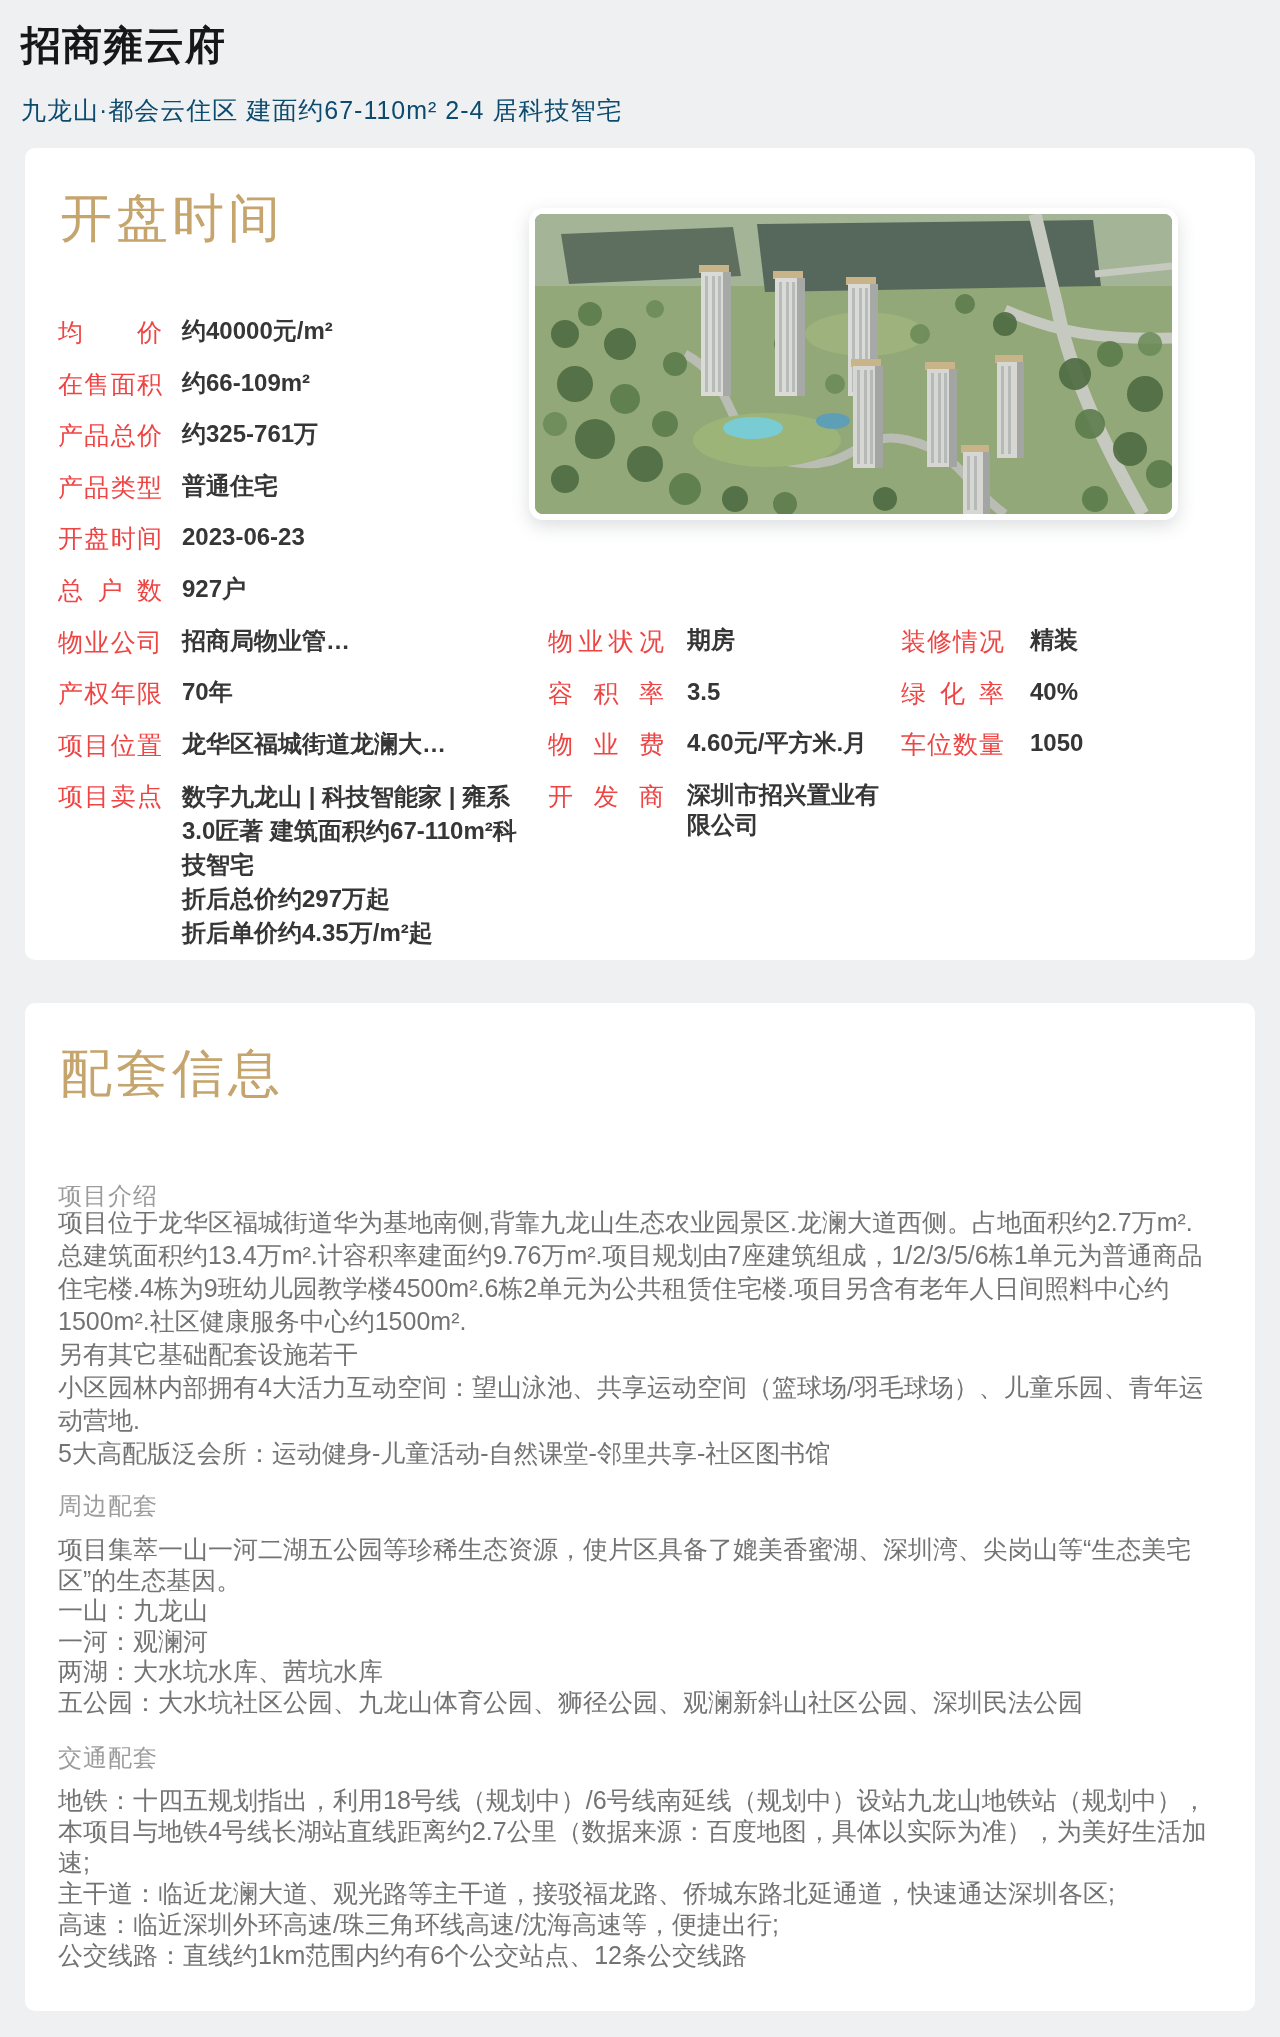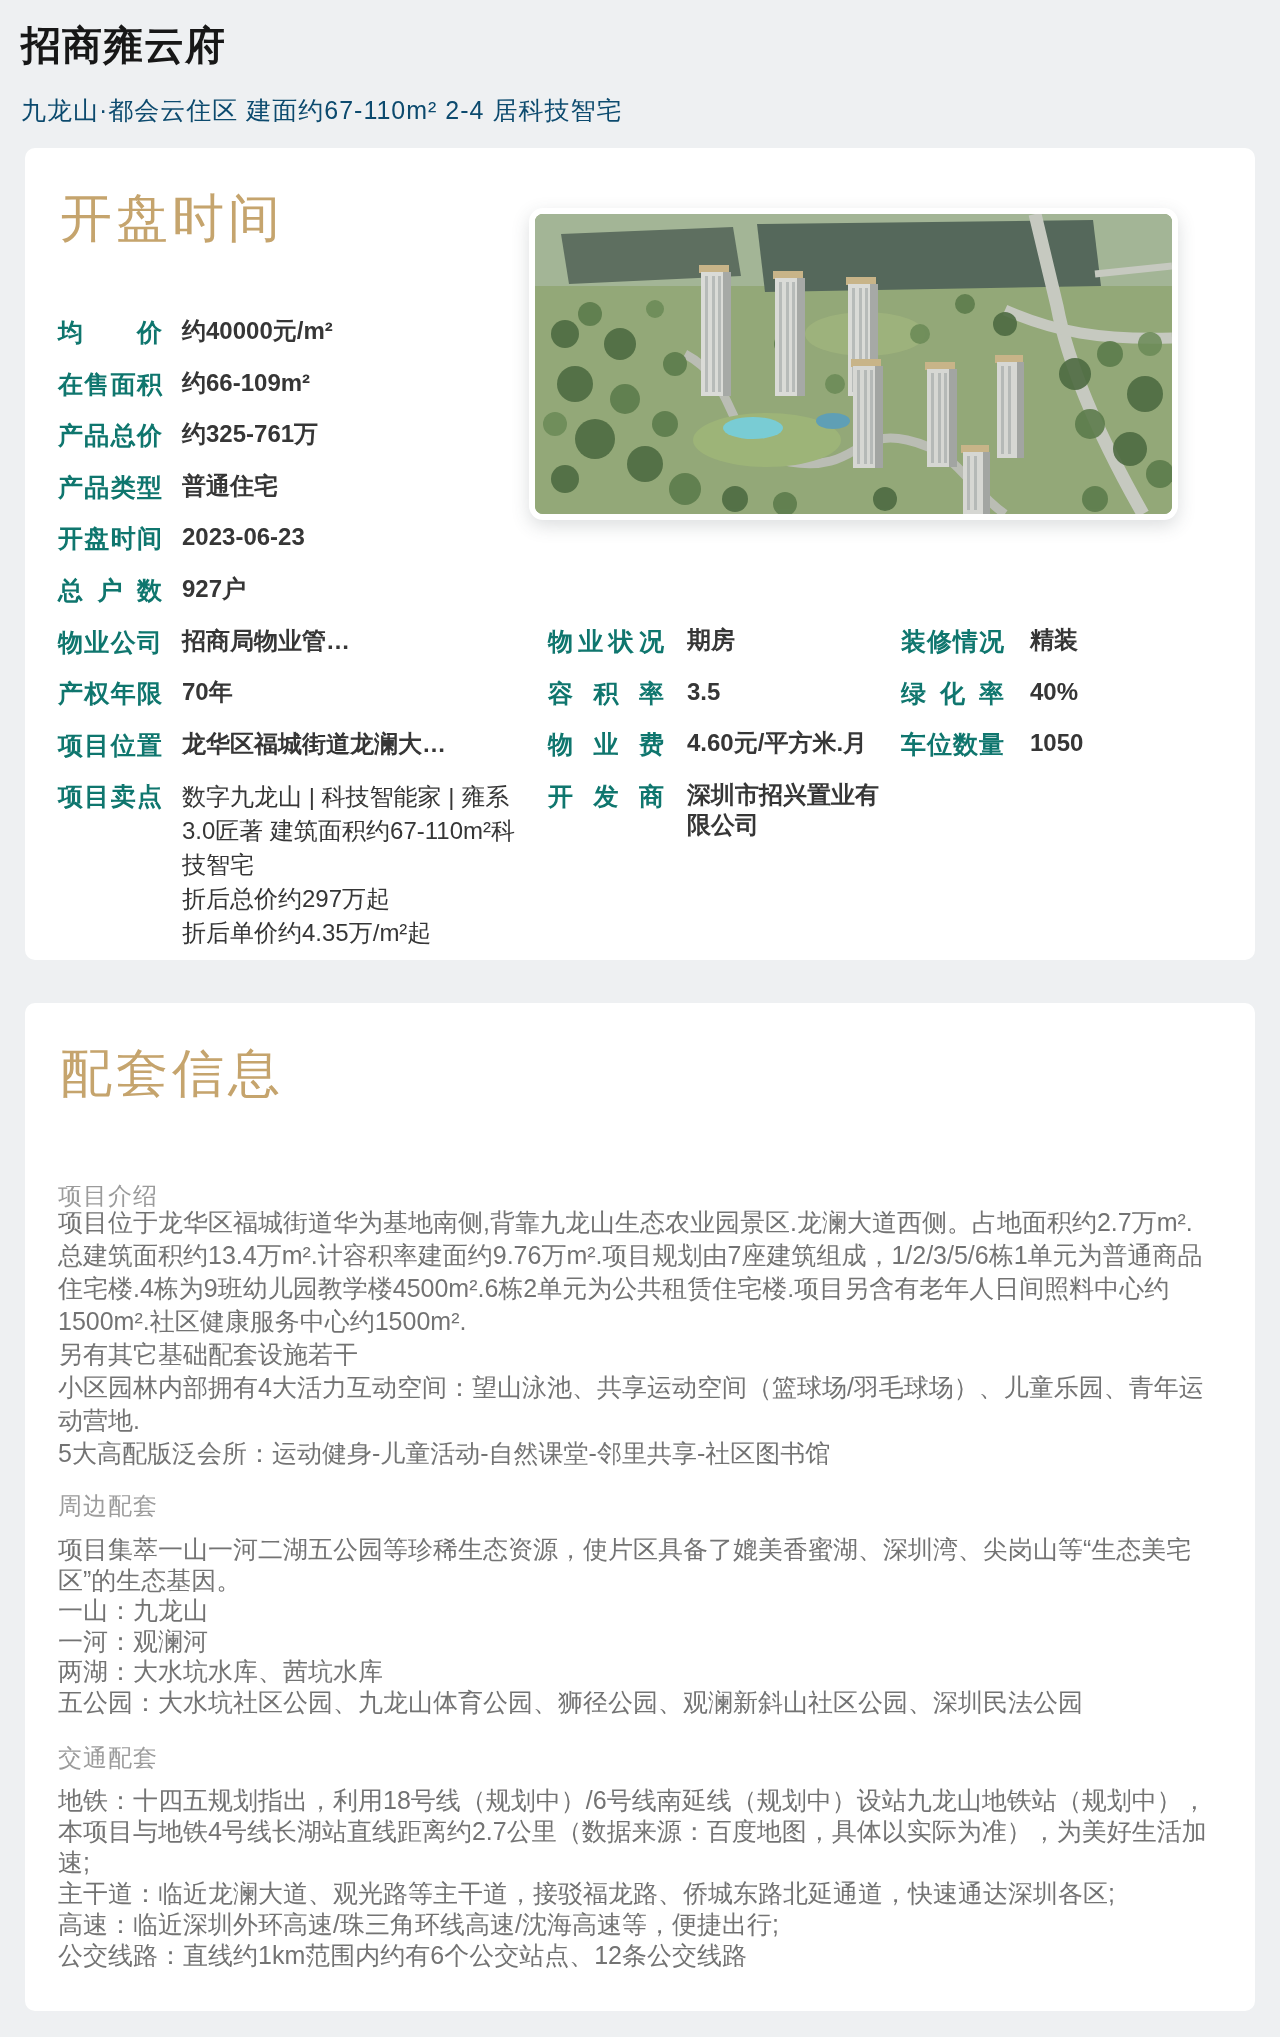--- a/index.html
+++ b/index.html
@@ -28,30 +28,30 @@
     font-size:52px;color:#c5a46d;letter-spacing:4px;font-weight:400;
   }
   
   .rows-left{position:absolute;left:33px;top:168px;width:470px;}
   .cols-mid{position:absolute;left:523px;top:477px;width:350px;}
   .cols-right{position:absolute;left:876px;top:477px;width:330px;}
   .info-row{display:flex;align-items:flex-start;height:51.6px;}
   .info-row.tall{height:auto;}
   .lbl{
     display:inline-block;width:104px;min-width:104px;margin-right:20px;
-    font-size:25px;color:#0f766e;
-    text-align:justify;text-align-last:justify;font-weight:bold;
+    font-size:25px;color:#ef4444;
+    text-align:justify;text-align-last:justify;
   }
   .cols-mid .lbl{width:116px;min-width:116px;margin-right:23px;}
   .cols-right .lbl{width:103px;min-width:103px;margin-right:26px;}
   .val{
     font-size:24px;color:#363636;font-weight:600;line-height:1.25;
     white-space:pre-line;
   }
-  .tall .val{line-height:34px;font-weight:400;}
+  .tall .val{line-height:34px;font-weight:700;}
   
   .hero{
     position:absolute;left:504px;top:60px;width:637px;height:300px;
     border:6px solid #ffffff;border-radius:14px;overflow:hidden;
     box-shadow:0 6px 18px rgba(60,70,80,.18);
     background:#93a878;
   }
   .hero svg{display:block;width:637px;height:300px;}
   
   .section-label{

